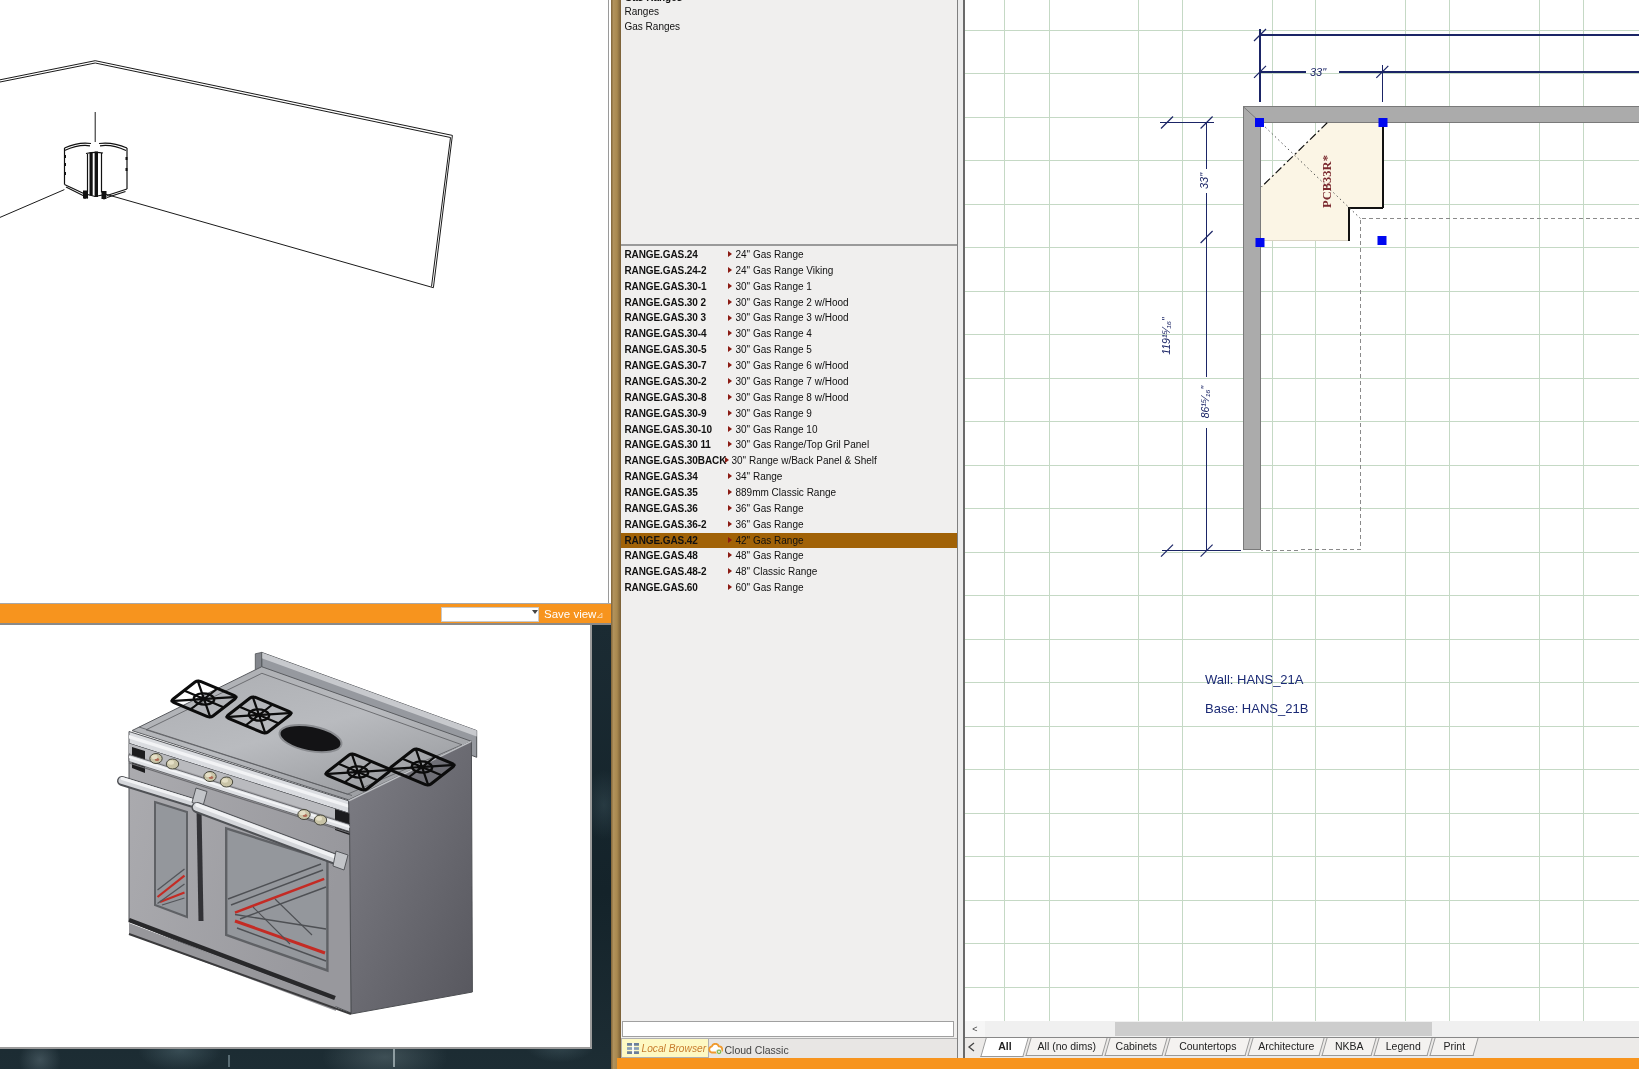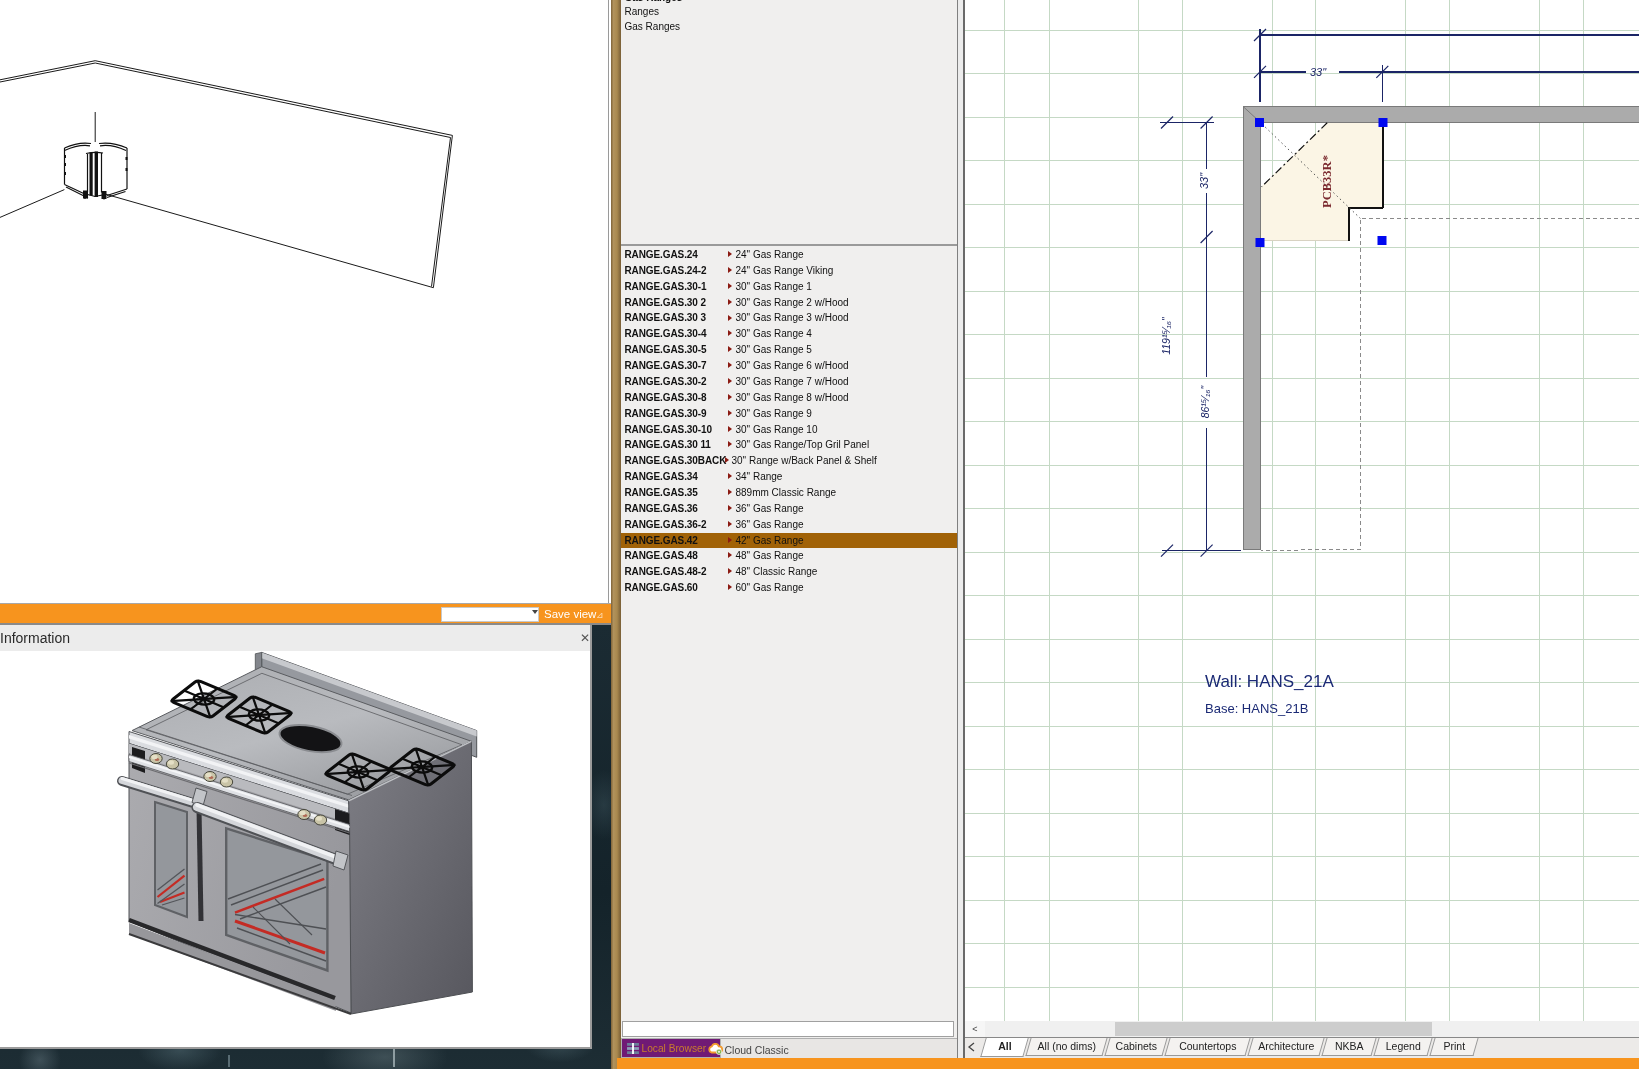--- a/index.html
+++ b/index.html
@@ -75,24 +75,20 @@
       radial-gradient(60px 30px at 180px 425px, rgba(120,150,160,0.3), rgba(120,150,160,0) 70%),
       radial-gradient(50px 25px at 560px 420px, rgba(120,150,160,0.25), rgba(120,150,160,0) 70%),
       radial-gradient(30px 50px at 604px 180px, rgba(100,130,140,0.22), rgba(100,130,140,0) 70%),
       radial-gradient(30px 30px at 40px 435px, rgba(140,160,170,0.3), rgba(140,160,170,0) 70%),
       linear-gradient(180deg, #1b2b33 0%, #14232a 60%, #1d2d34 100%);"></div>
   <div class="abs" style="left:393px;top:424px;width:2px;height:18px;background:rgba(200,214,216,0.6);"></div>
   <div class="abs" style="left:228px;top:430px;width:1.5px;height:12px;background:rgba(138,160,168,0.55);"></div>
 </div>
 
 <div class="abs" id="infopanel" style="left:0;top:625px;width:592px;height:424px;background:#fff;border-right:2px solid #9b9b9b;border-bottom:2px solid #9b9b9b;box-sizing:border-box;">
-  <div style="height:26px;background:#ececec;position:relative;">
-    <div class="abs" style="left:0;top:5px;font-size:14px;color:#2a2a2a;">Information</div>
-    <div class="abs" style="left:580px;top:6px;font-size:12px;color:#555;">✕</div>
-  </div>
 
   <svg id="stove" width="590" height="396" viewBox="0 0 590 396" style="position:absolute;left:0;top:26px;">
     <defs>
       <linearGradient id="gSide" x1="0" y1="0" x2="1" y2="1">
         <stop offset="0" stop-color="#7e7e85"></stop>
           <stop offset="1" stop-color="#57575e"></stop>
       </linearGradient>
       <linearGradient id="gTop" x1="0" y1="0" x2="0.7" y2="1">
         <stop offset="0" stop-color="#aaacb0"></stop>
           <stop offset="0.55" stop-color="#b9bbbf"></stop>
@@ -337,21 +333,21 @@
     <div class="row" style="top:580.1px">
         <b>RANGE.GAS.60</b>
         <i></i>
         <span>60" Gas Range</span>
       </div>
   </div>
 
   <div class="abs" style="left:1px;top:1021px;width:332px;height:16px;background:#fff;border:1px solid #a0a0a0;box-sizing:border-box;"></div>
 
   <div class="abs" style="left:0;top:1038px;width:337px;height:20px;background:#e8e6e4;border-top:1px solid #b0b0b0;">
-    <div class="abs" style="left:0px;top:0;width:100px;height:19px;background:#701a75;border:1px solid #b0b0b0;border-top:none;box-sizing:border-box;">
+    <div class="abs" style="left:0px;top:0;width:88px;height:19px;background:#fef9c3;border:1px solid #b0b0b0;border-top:none;box-sizing:border-box;font-style:italic;">
       <svg width="12" height="11" viewBox="0 0 13 12" style="position:absolute;left:5px;top:4px;">
         <rect x="0" y="0" width="13" height="3" fill="#6b7f9a"></rect>
         <rect x="0" y="4.5" width="13" height="3" fill="#8aa0b8"></rect>
         <rect x="0" y="9" width="13" height="3" fill="#6b7f9a"></rect>
         <rect x="5.5" y="0" width="2" height="12" fill="#fff"></rect>
       </svg>
       <span style="position:absolute;left:20px;top:4px;font-size:10.2px;color:#c87d2e;white-space:nowrap;">Local Browser</span>
     </div>
     <svg width="15" height="12" viewBox="0 0 15 12" style="position:absolute;left:87px;top:3.5px;">
       <path d="M3.5,9.5 A3.2,3.2 0 0 1 3.9,3.3 A3.6,3.6 0 0 1 10.8,3.4 A2.9,2.9 0 0 1 11.4,9.5 Z" fill="#fff" stroke="#f09a2e" stroke-width="1.8"></path>
@@ -461,21 +457,21 @@
 
   <g fill="#1b2566" font-family="Liberation Sans, sans-serif" font-style="italic">
     <text x="345" y="76" font-size="11">33"</text>
     <text x="243" y="181" font-size="11" transform="rotate(-90 243 181)" text-anchor="middle">33"</text>
     <text x="243.5" y="402" font-size="10.5" transform="rotate(-90 243.5 402)" text-anchor="middle">86¹⁵⁄₁₆"</text>
     <text x="205" y="336" font-size="10.5" transform="rotate(-90 205 336)" text-anchor="middle">119¹⁵⁄₁₆"</text>
   </g>
   <text x="366" y="181.5" font-size="12.5" transform="rotate(-90 366 181.5)" text-anchor="middle" fill="#7b2a2f" font-family="Liberation Serif, serif" font-weight="bold">PCB33R*</text>
 </svg>
   
-  <div class="abs" style="left:240px;top:672px;color:#1b2a75;font-size:17px;text-align:center;">Wall: HANS_21A</div>
+  <div class="abs" style="left:240px;top:672px;color:#1b2a75;font-size:13px;text-align:center;">Wall: HANS_21A</div>
   <div class="abs" style="left:240px;top:701px;color:#1b2a75;font-size:13px;">Base: HANS_21B</div>
   
   <div class="abs" style="left:0;top:1021px;width:674px;height:16px;background:#f0f0f0;">
     <div class="abs" style="left:0;top:0;width:20px;height:16px;background:#f6f6f6;color:#444;font-size:9px;text-align:center;line-height:16px;">&lt;</div>
     <div class="abs" style="left:150px;top:1px;width:317px;height:14px;background:#cdcdcd;"></div>
   </div>
   
   <div class="abs" id="plantabs" style="left:0;top:1037px;width:674px;height:20px;background:#eceae8;border-top:1px solid #888;">
     <style>
       .ptab{position:absolute;top:0;height:17px;background:#f4f2f0;border:1px solid #999;border-top:none;

